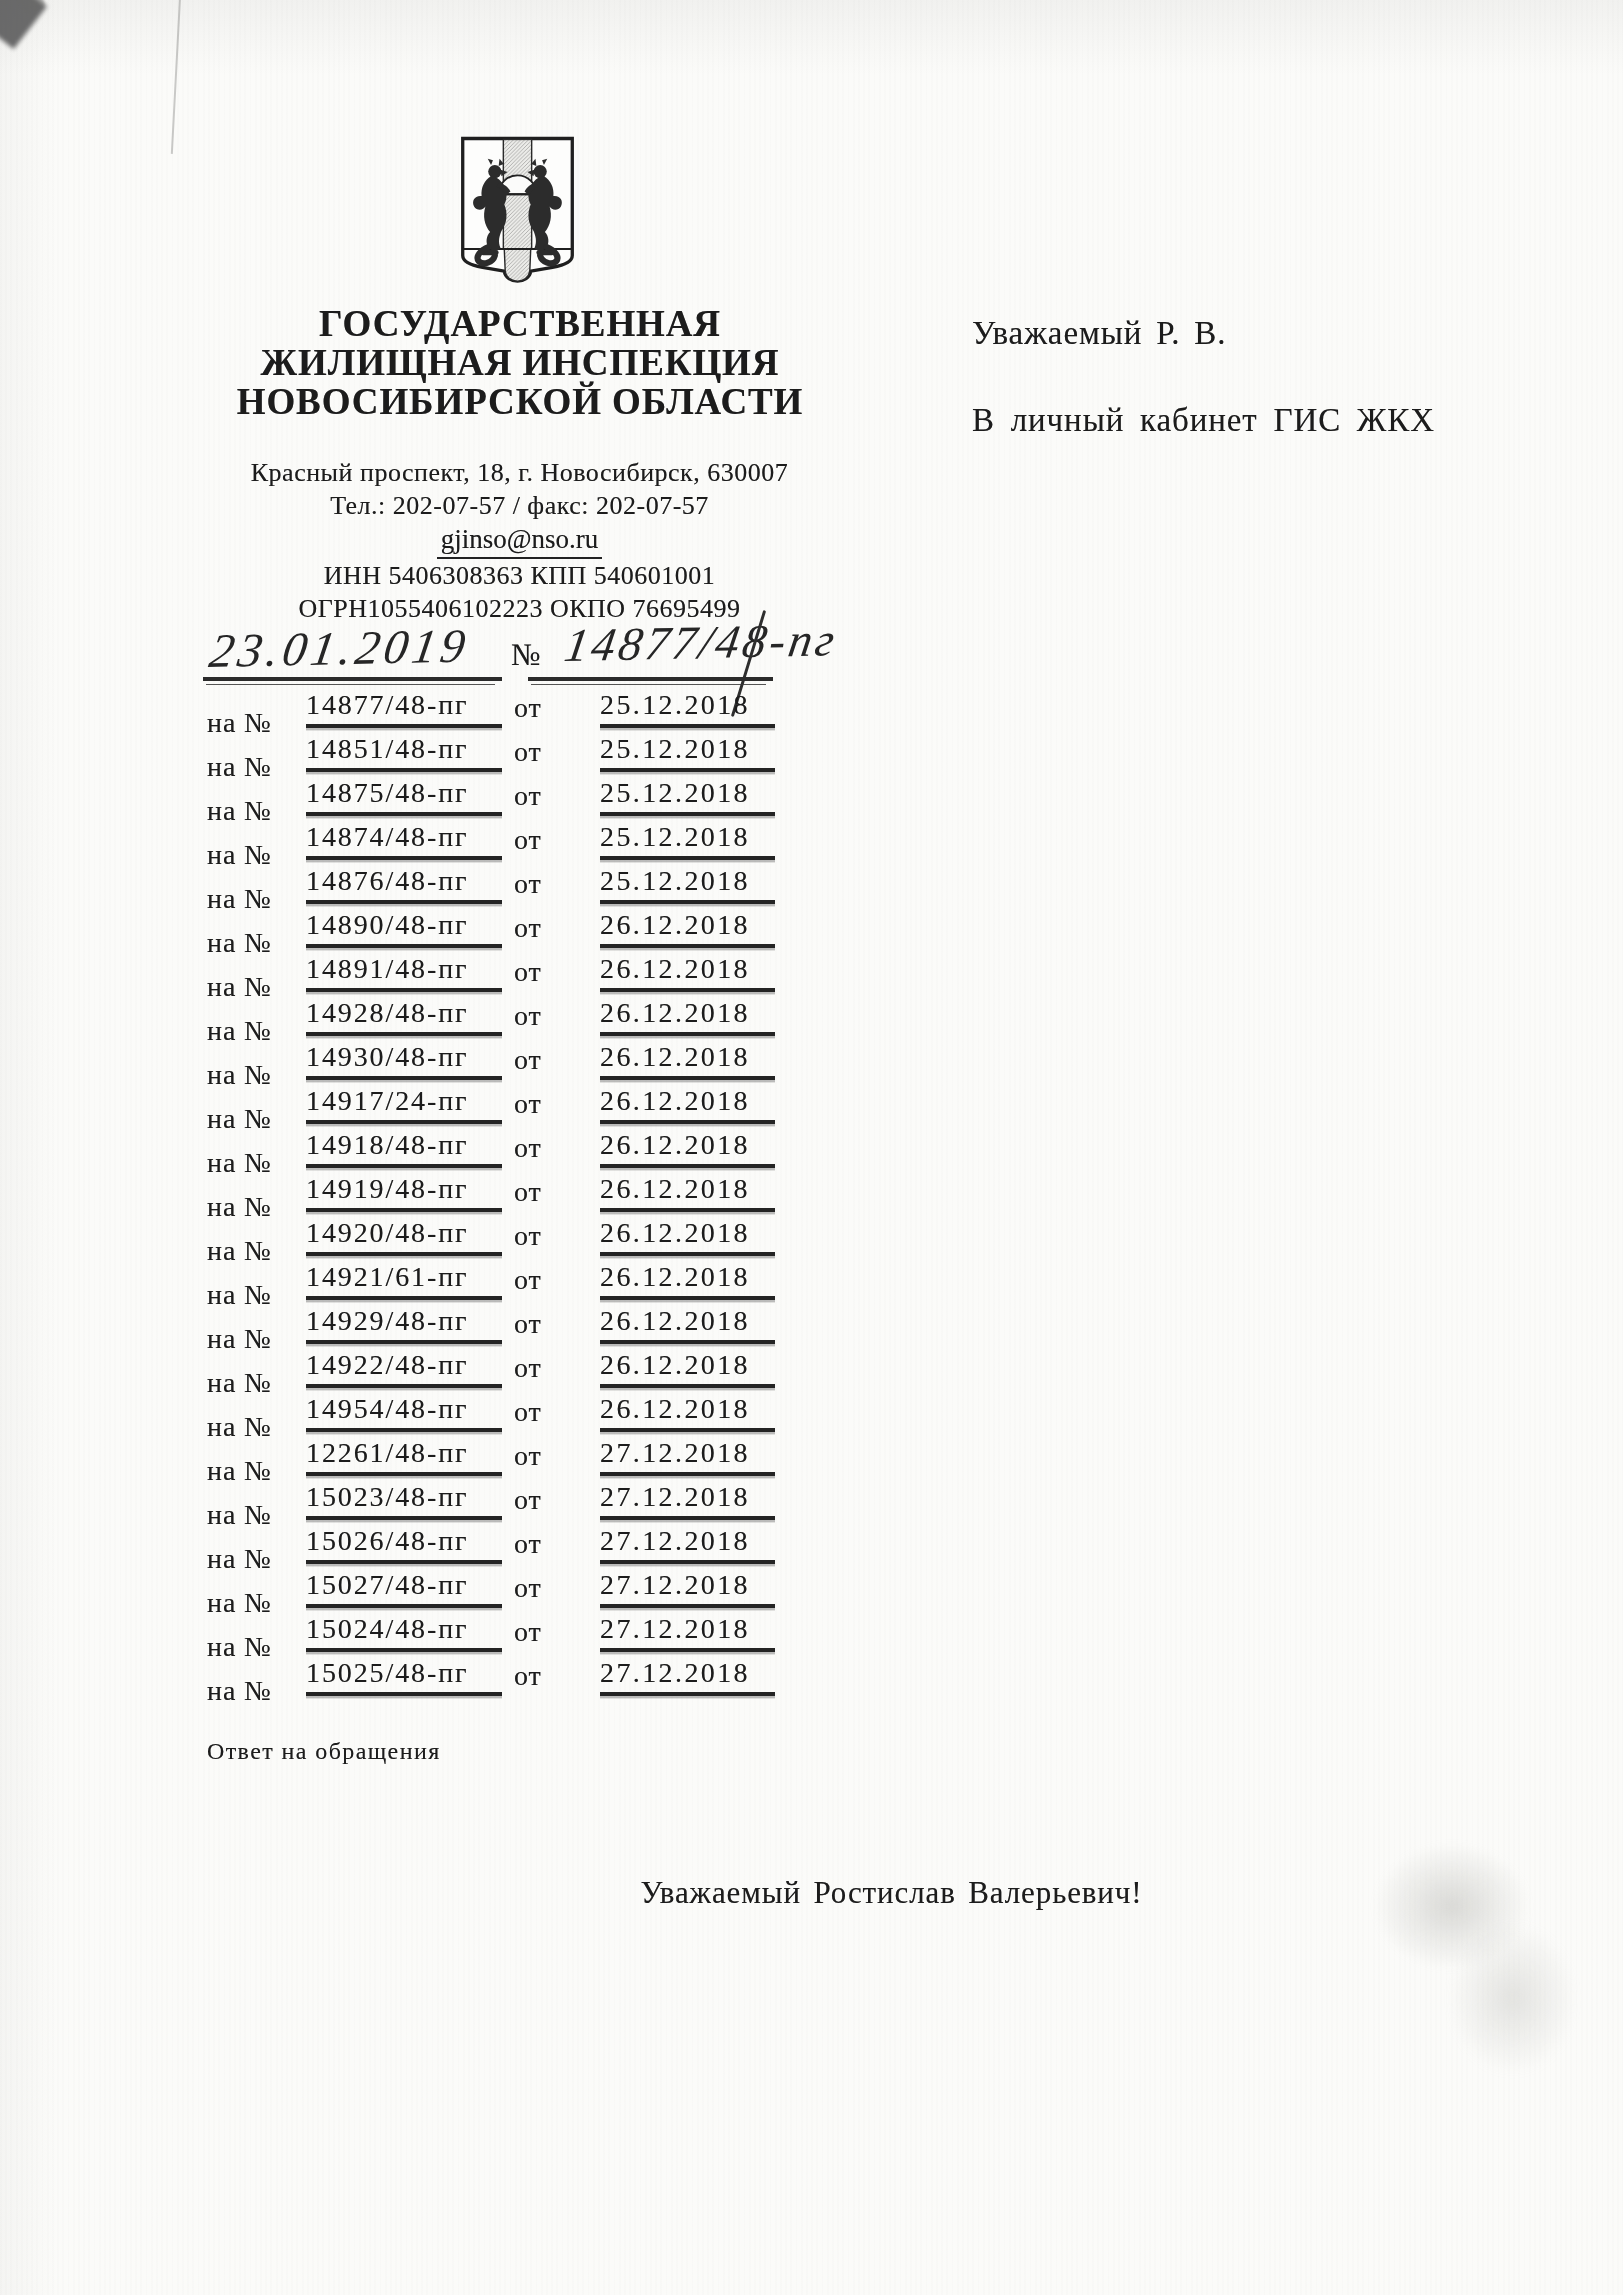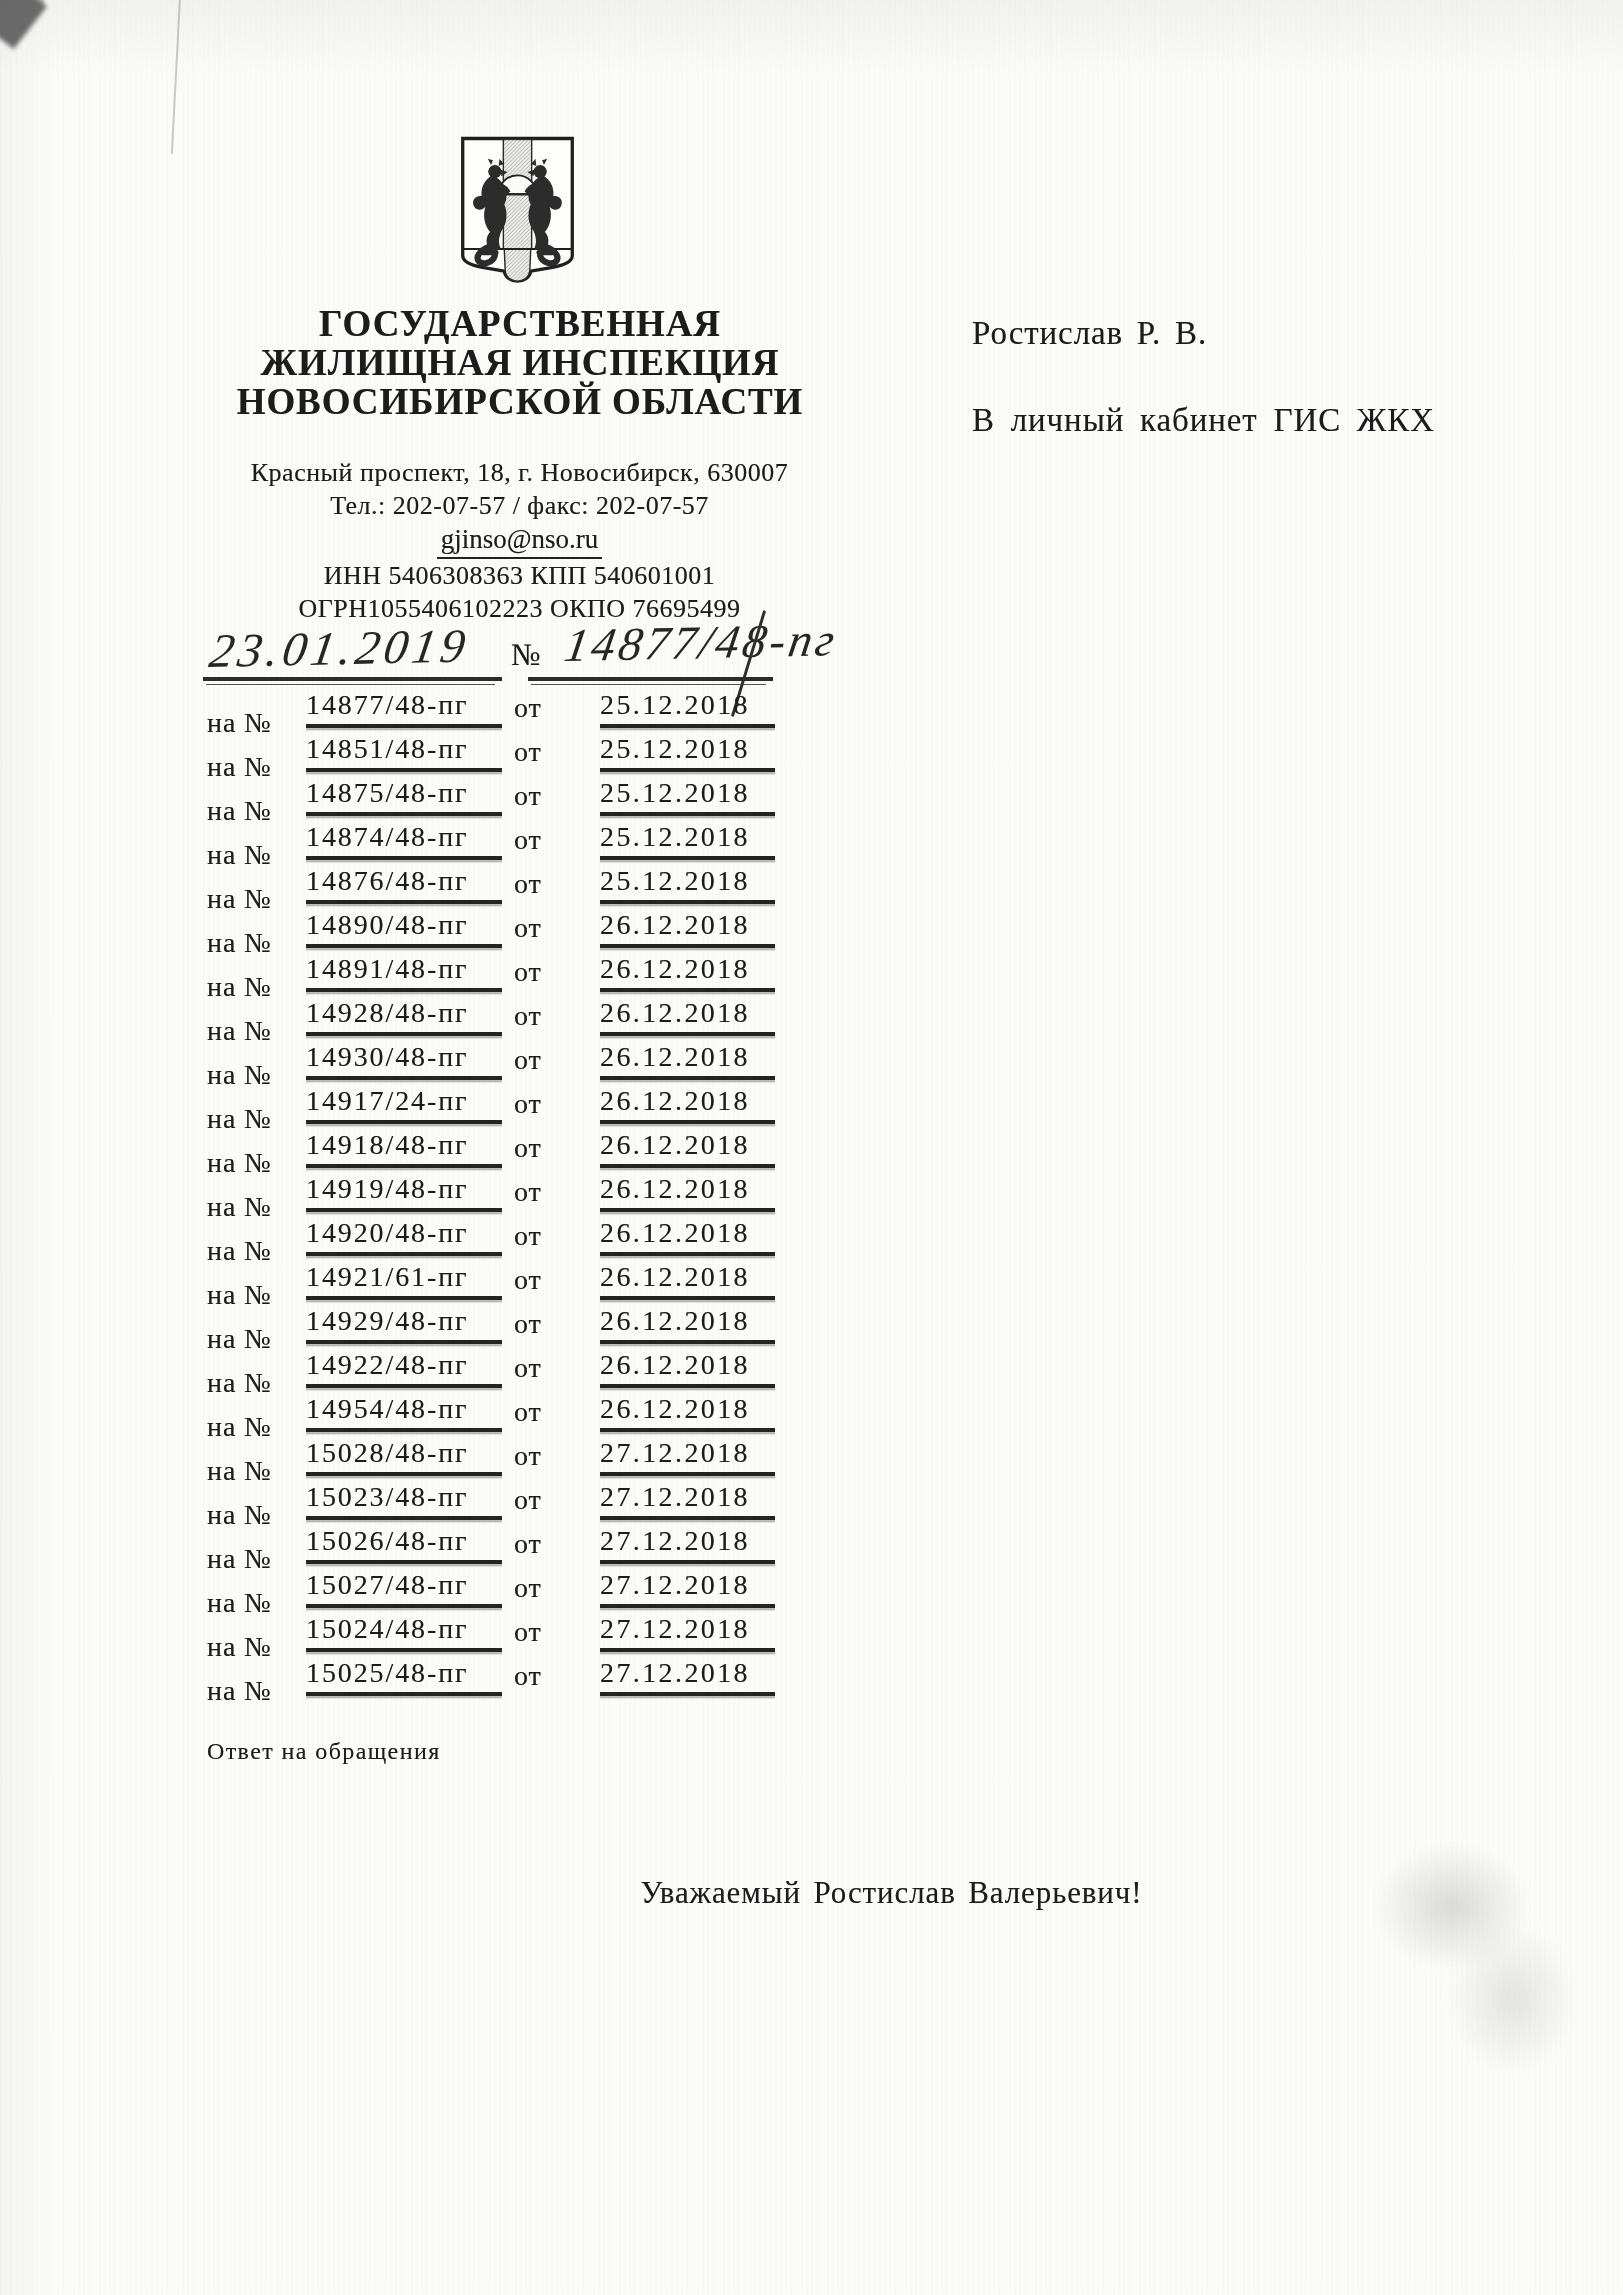--- a/index.html
+++ b/index.html
@@ -134,21 +134,21 @@
 </div>
 
 <div class="addr-block ink">
   <div class="addr-line">Красный проспект, 18, г. Новосибирск, 630007</div>
   <div class="addr-line">Тел.: 202-07-57 / факс: 202-07-57</div>
   <div class="email-line"><span class="email-inner">gjinso@nso.ru</span></div>
   <div class="codes-line">ИНН 5406308363  КПП 540601001</div>
   <div class="codes-line">ОГРН1055406102223 ОКПО 76695499</div>
 </div>
 
-<div class="recipient-name ink">Ростислав Р. В.</div>
+<div class="recipient-name ink">Уважаемый Р. В.</div>
 <div class="recipient-delivery ink">В личный кабинет ГИС ЖКХ</div>
 
 <div class="hw hw-date">23.01.2019</div>
 <div class="reg-no ink">№</div>
 <div class="hw hw-number">14877/48-пг</div>
 <div class="hw-slash"></div>
 <div class="hw-underline hw-u1"></div>
 <div class="hw-underline hw-u2"></div>
 
 <div class="ref-list">
@@ -249,21 +249,21 @@
     <span class="ref-date">26.12.2018</span>
   </div>
     <div class="ref-row ink">
     <span class="ref-prefix">на №</span>
     <span class="ref-number">14954/48-пг</span>
     <span class="ref-ot">от</span>
     <span class="ref-date">26.12.2018</span>
   </div>
     <div class="ref-row ink">
     <span class="ref-prefix">на №</span>
-    <span class="ref-number">15028/48-пг</span>
+    <span class="ref-number">12261/48-пг</span>
     <span class="ref-ot">от</span>
     <span class="ref-date">27.12.2018</span>
   </div>
     <div class="ref-row ink">
     <span class="ref-prefix">на №</span>
     <span class="ref-number">15023/48-пг</span>
     <span class="ref-ot">от</span>
     <span class="ref-date">27.12.2018</span>
   </div>
     <div class="ref-row ink">

